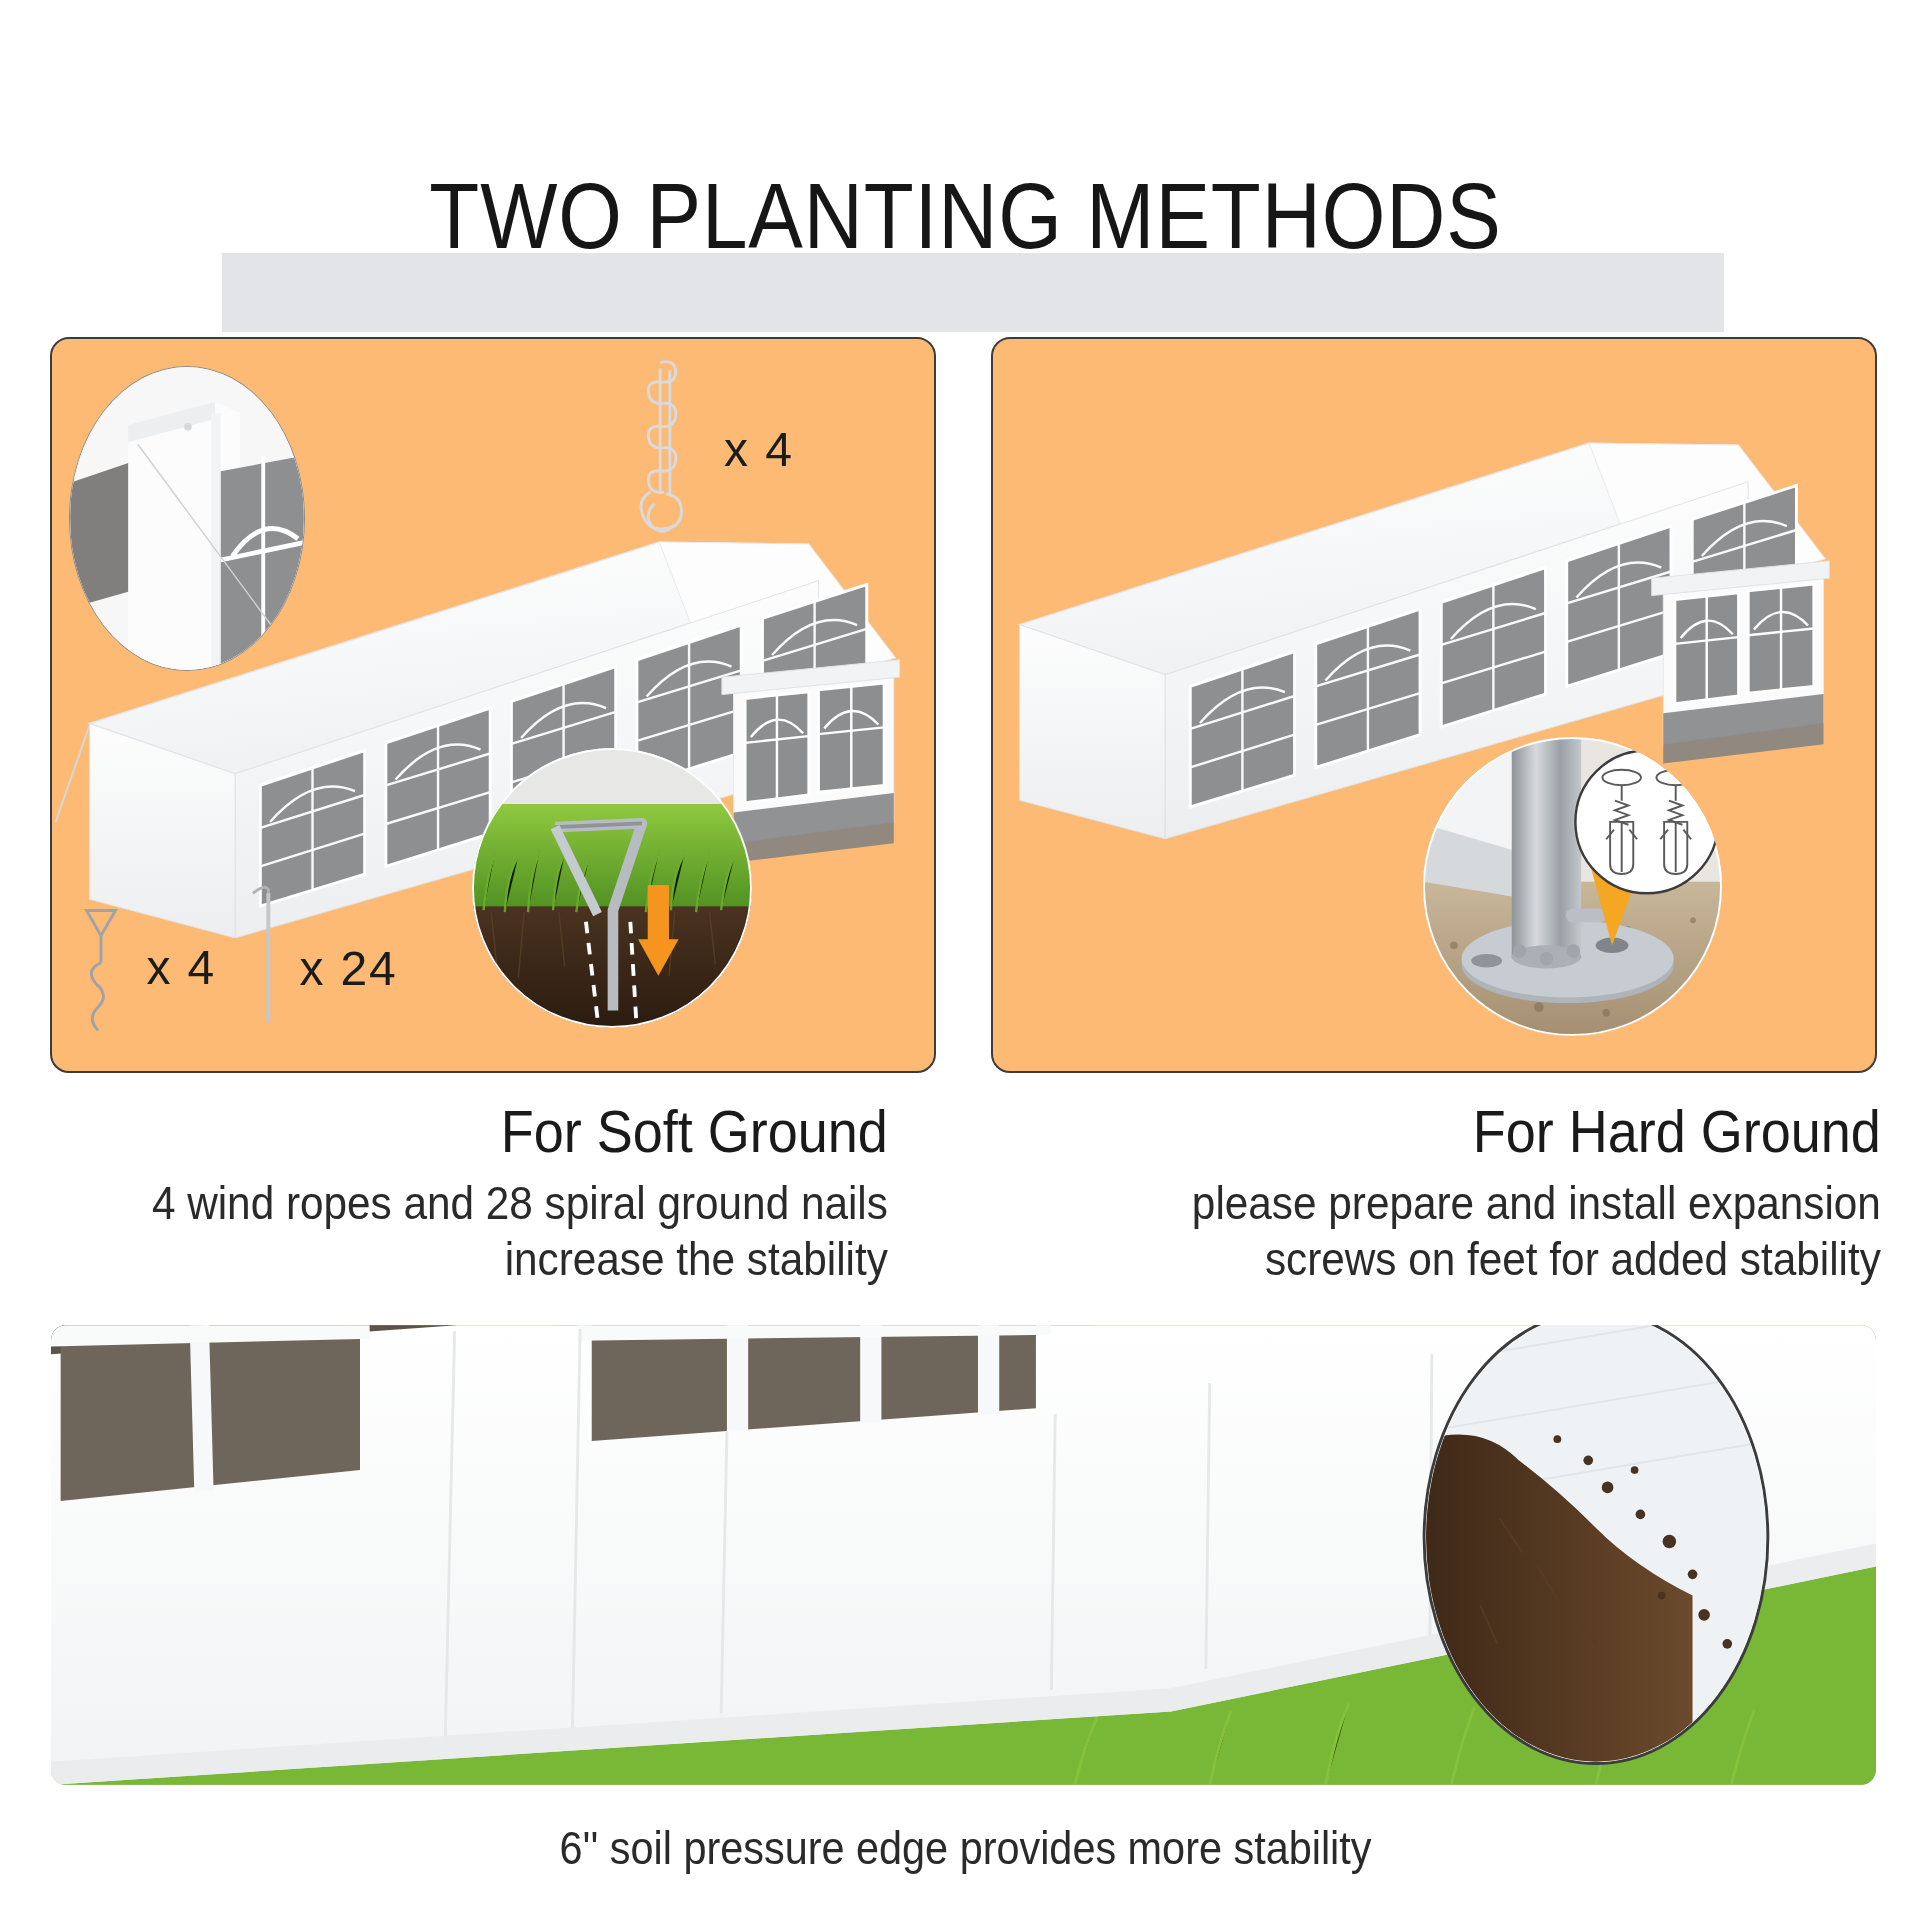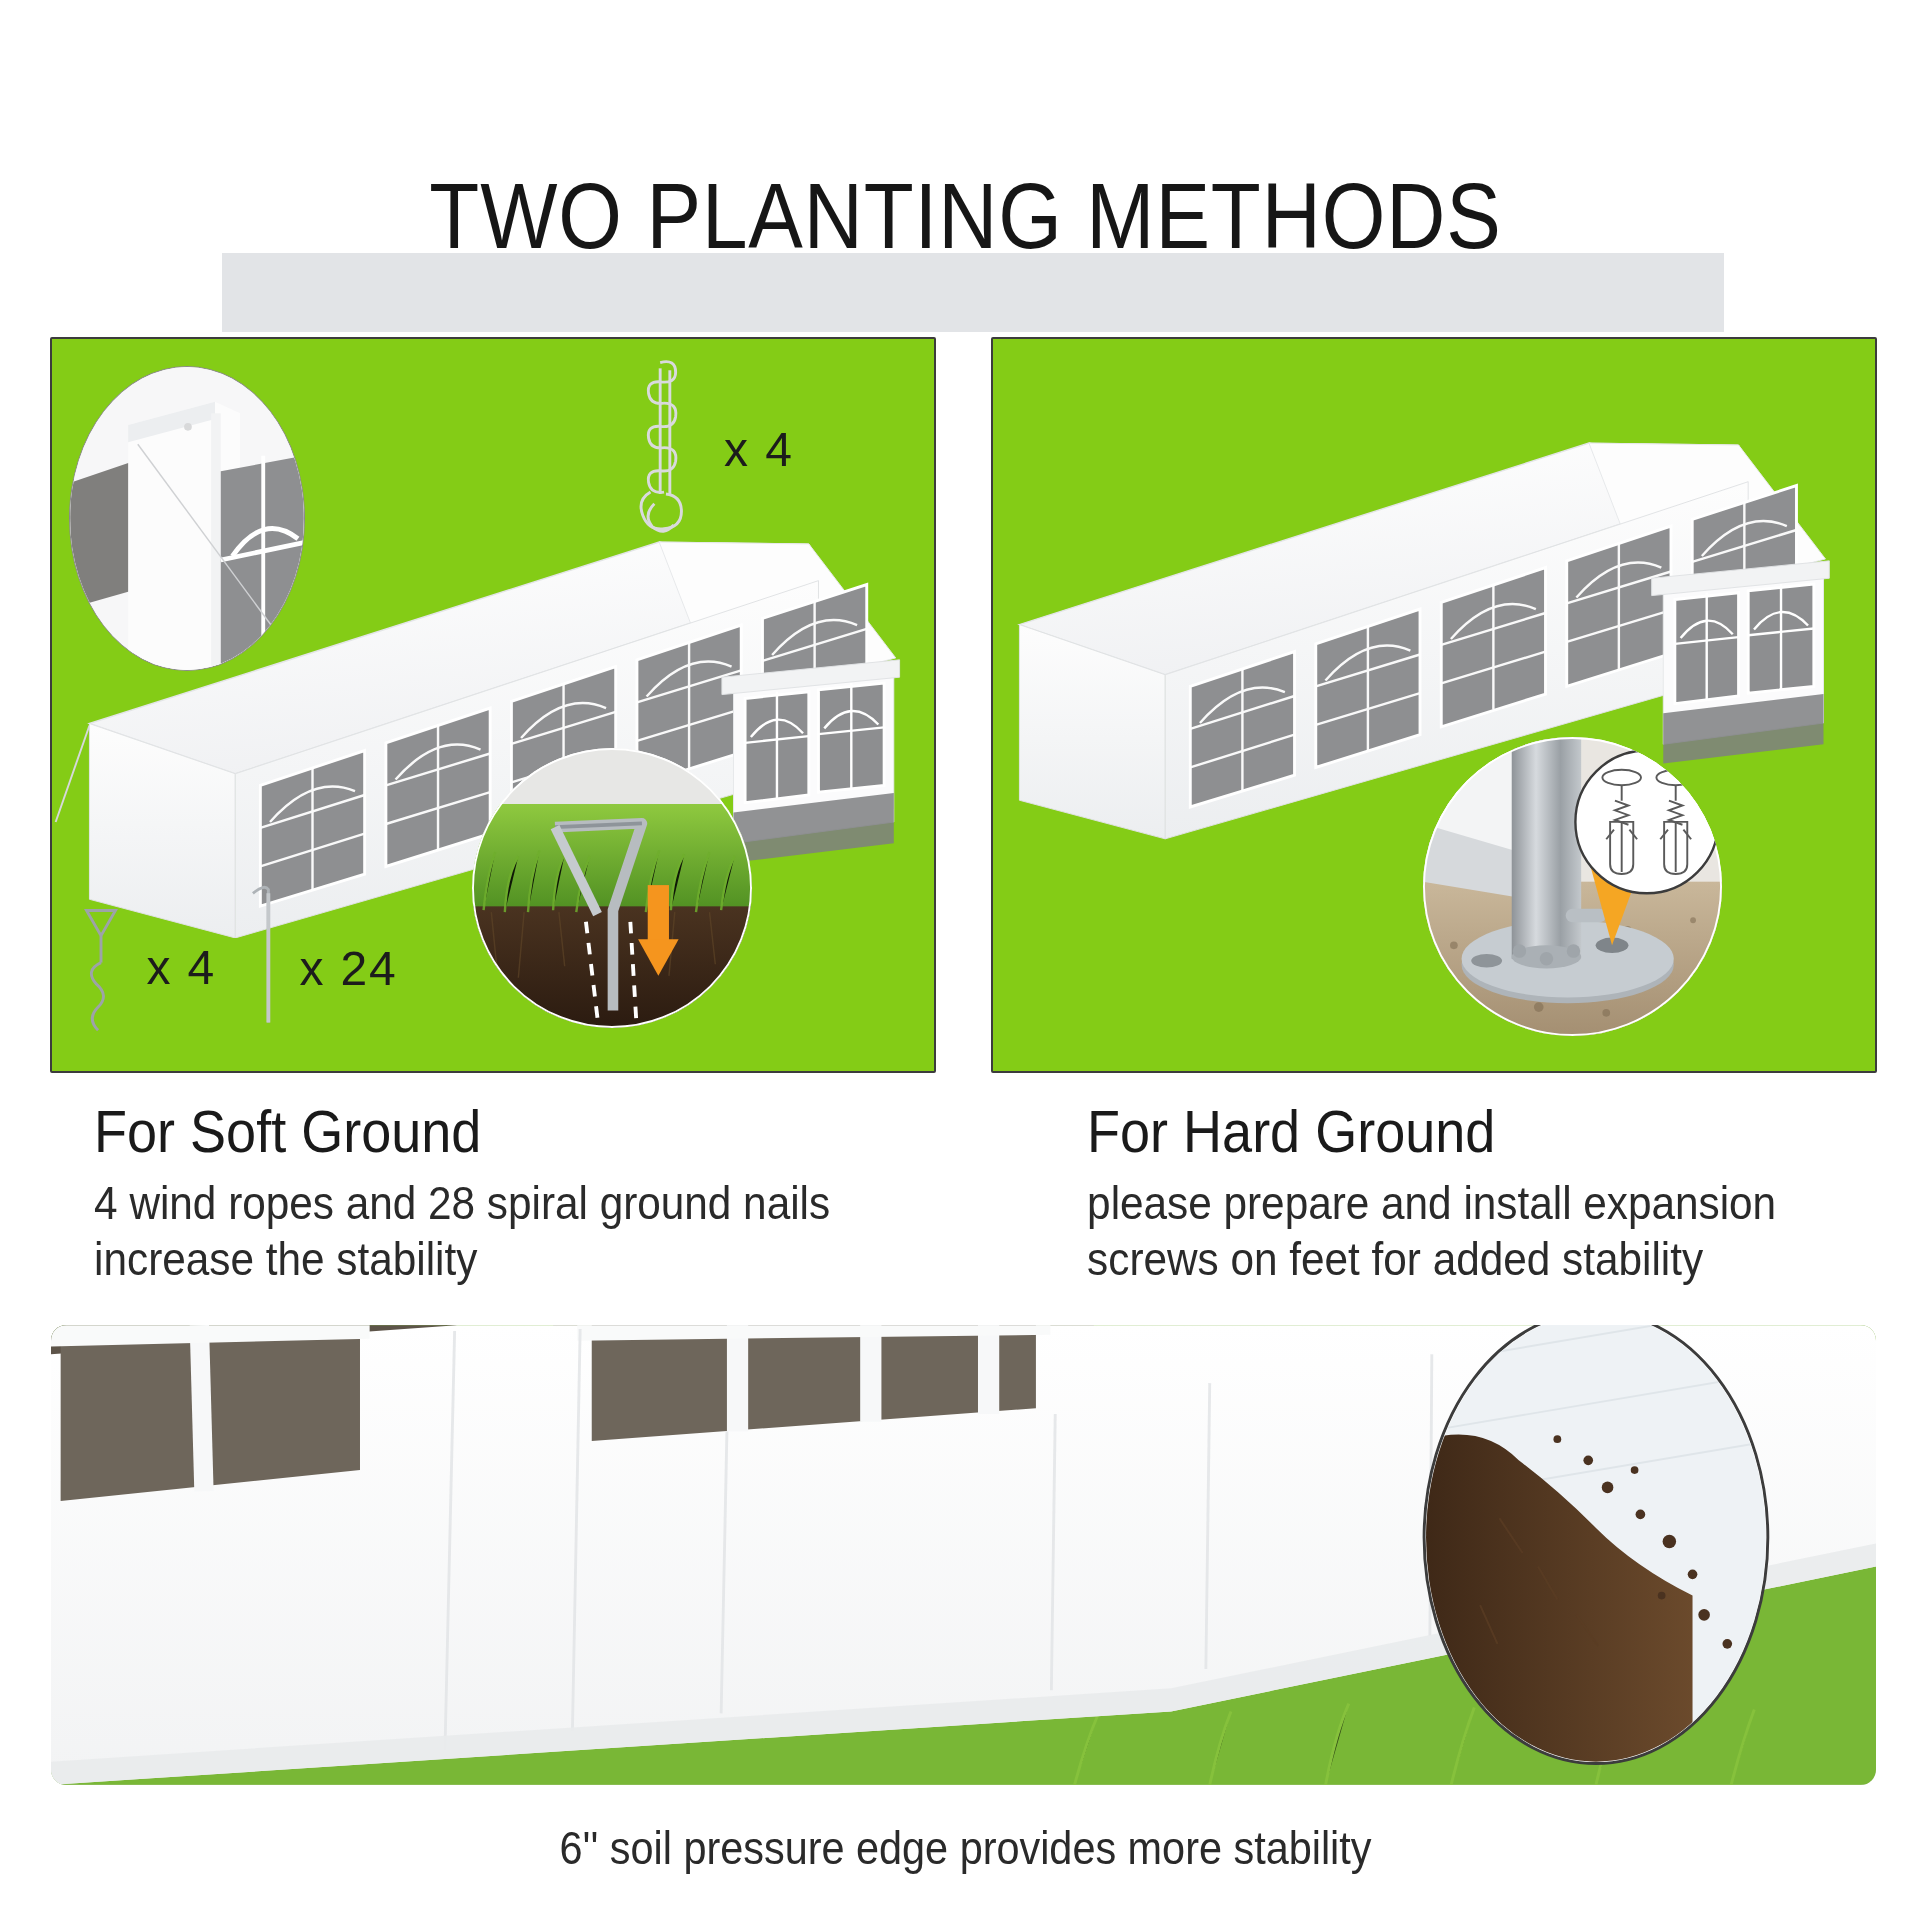--- a/index.html
+++ b/index.html
@@ -40,22 +40,22 @@
     color: #161616;
     transform: scaleX(0.88);
     transform-origin: 50% 50%;
     white-space: nowrap;
   }
 
   
   .panel {
     position: absolute;
     border: 2.9px solid #3c3c3c;
-    border-radius: 2px;
-    background: #84cc16;
+    border-radius: 19px;
+    background: #fdba74;
     overflow: hidden;
   }
   #panel-soft { left: 50px;  top: 337px; width: 882px;  height: 732px; }
   #panel-hard { left: 991px; top: 337px; width: 882px; height: 732px; }
 
   
   .tent-svg { position: absolute; display: block; }
 
   
   .oval-inset {
@@ -84,21 +84,21 @@
     line-height: 48px;
     color: #1c1c1c;
     font-weight: 400;
     letter-spacing: 1.9px;
     white-space: nowrap;
   }
 
   
   .cap-block {
     position: absolute;
-    text-align: left;
+    text-align: right;
   }
   .cap-head {
     font-size: 60px;
     line-height: 71px;
     font-weight: 400;
     color: #1a1a1a;
     transform: scaleX(0.9);
     white-space: nowrap;
   }
   .cap-sub {

